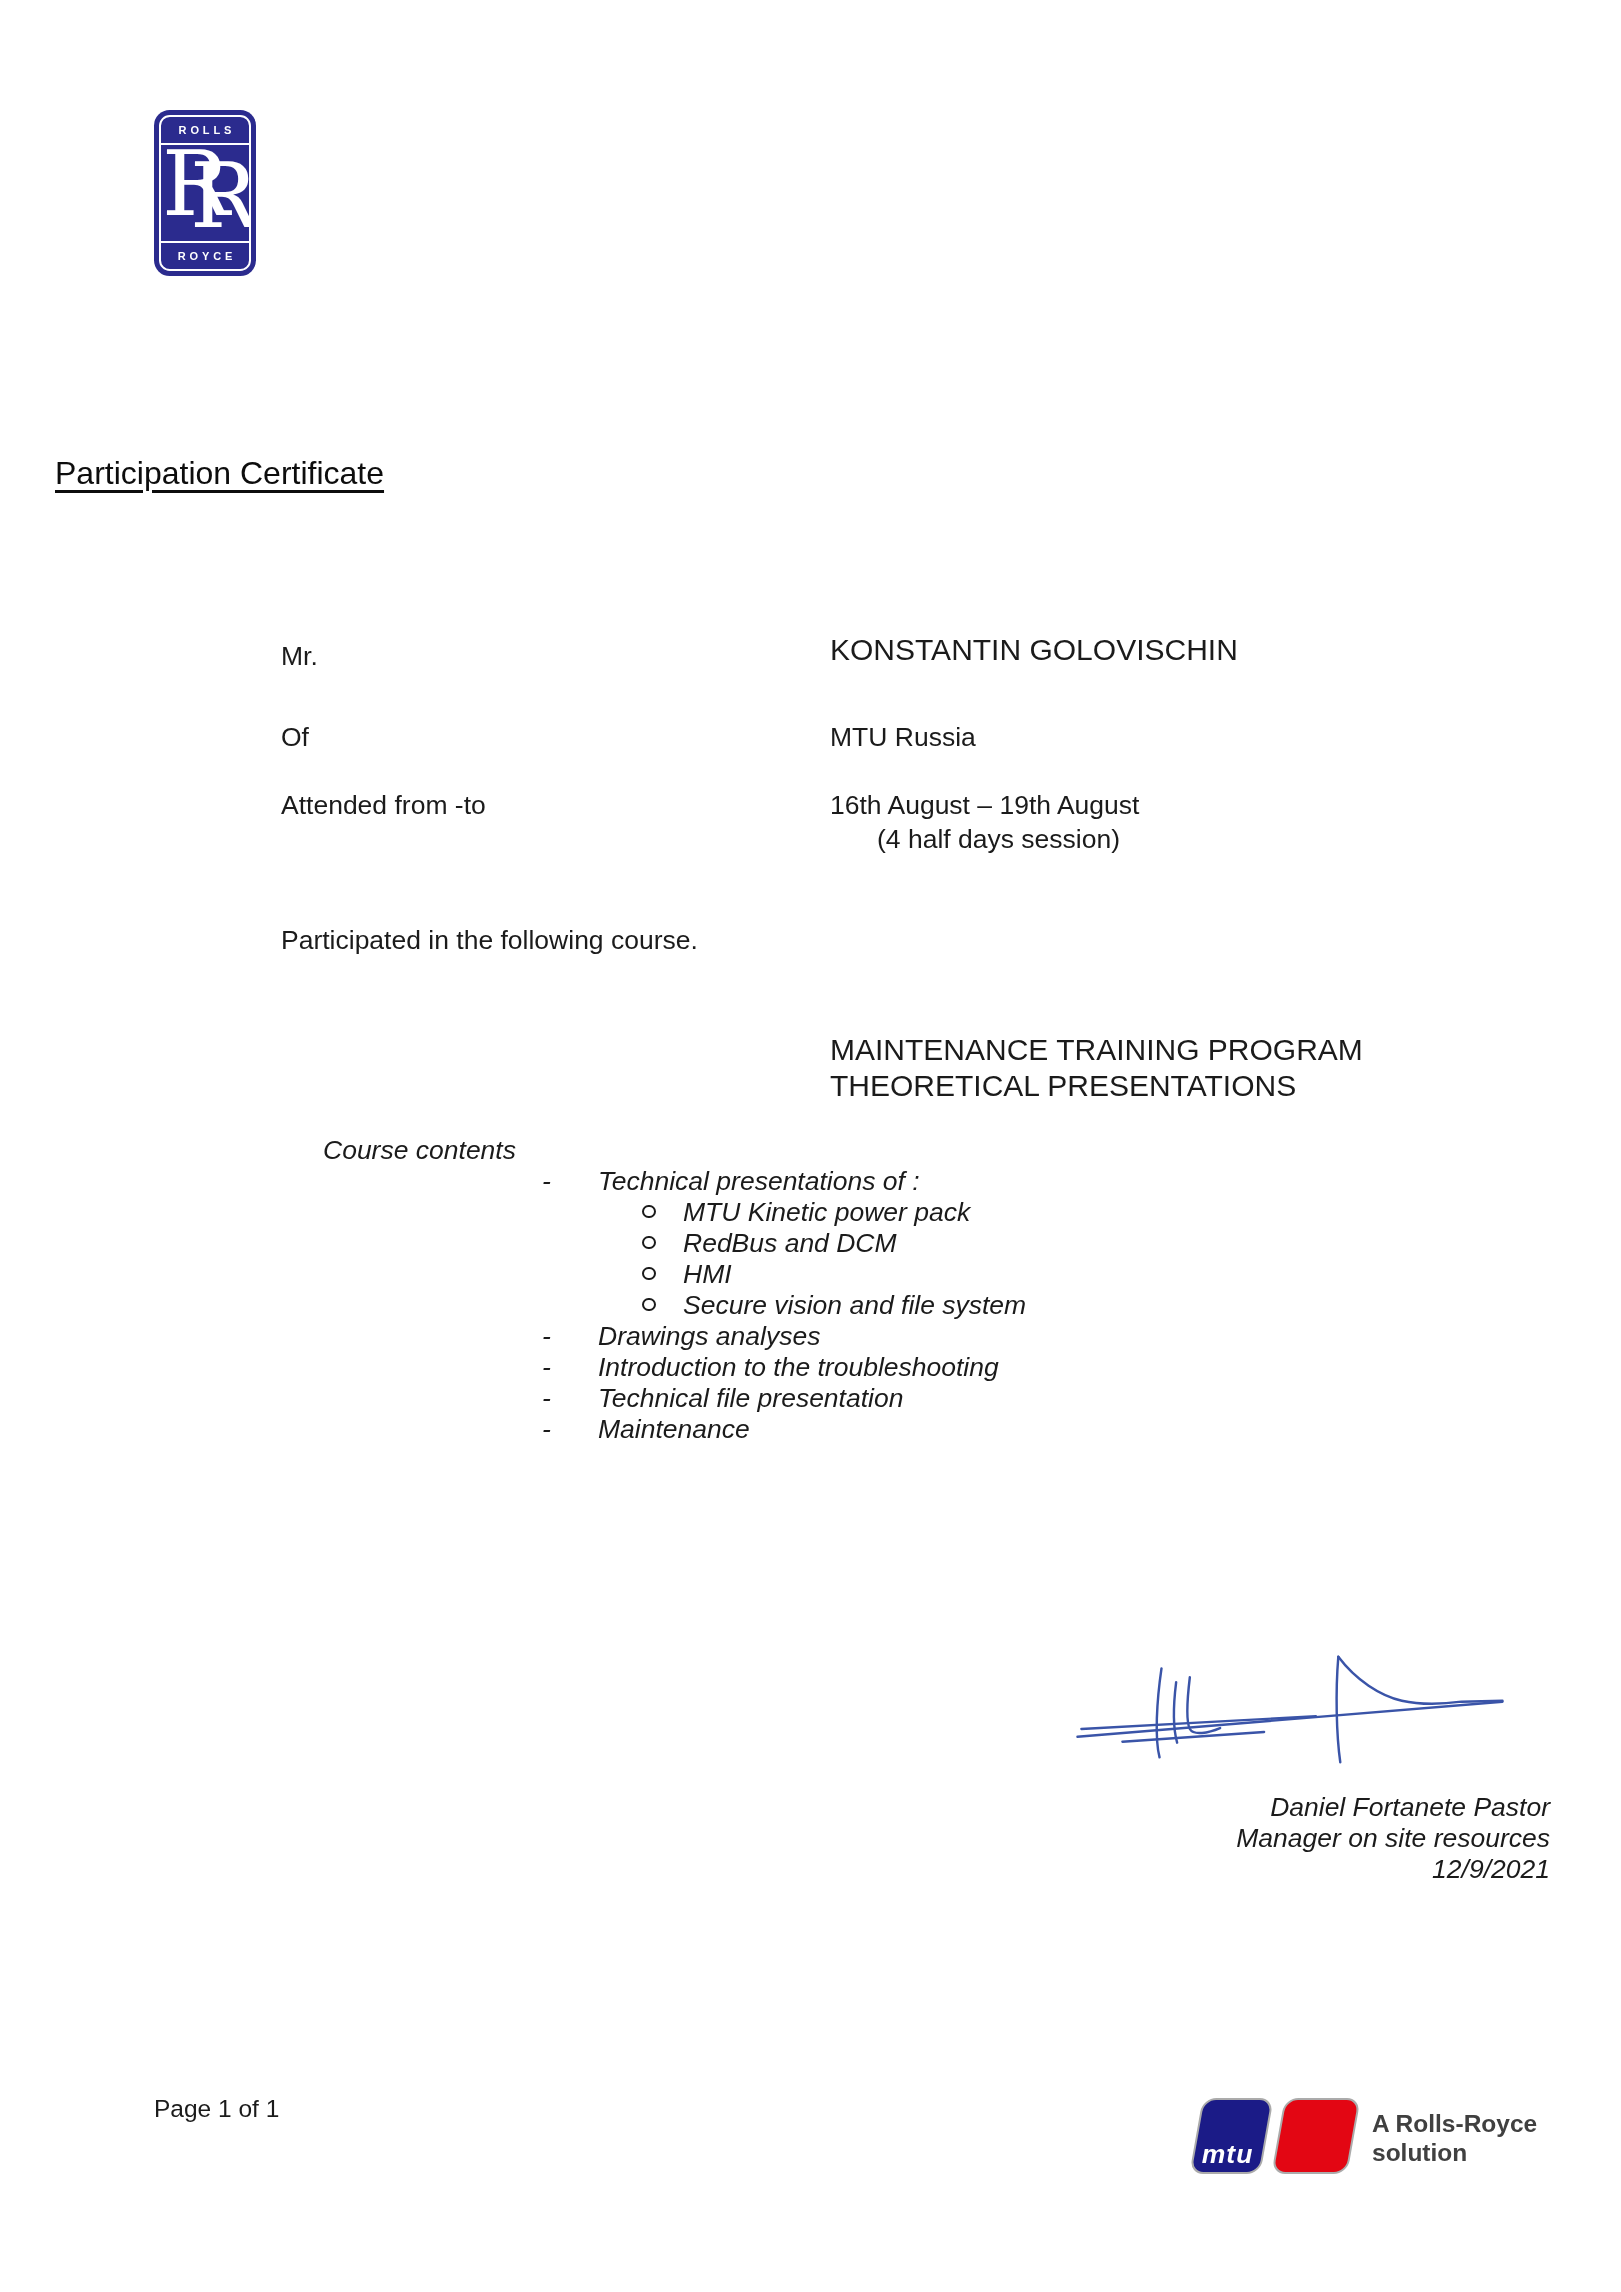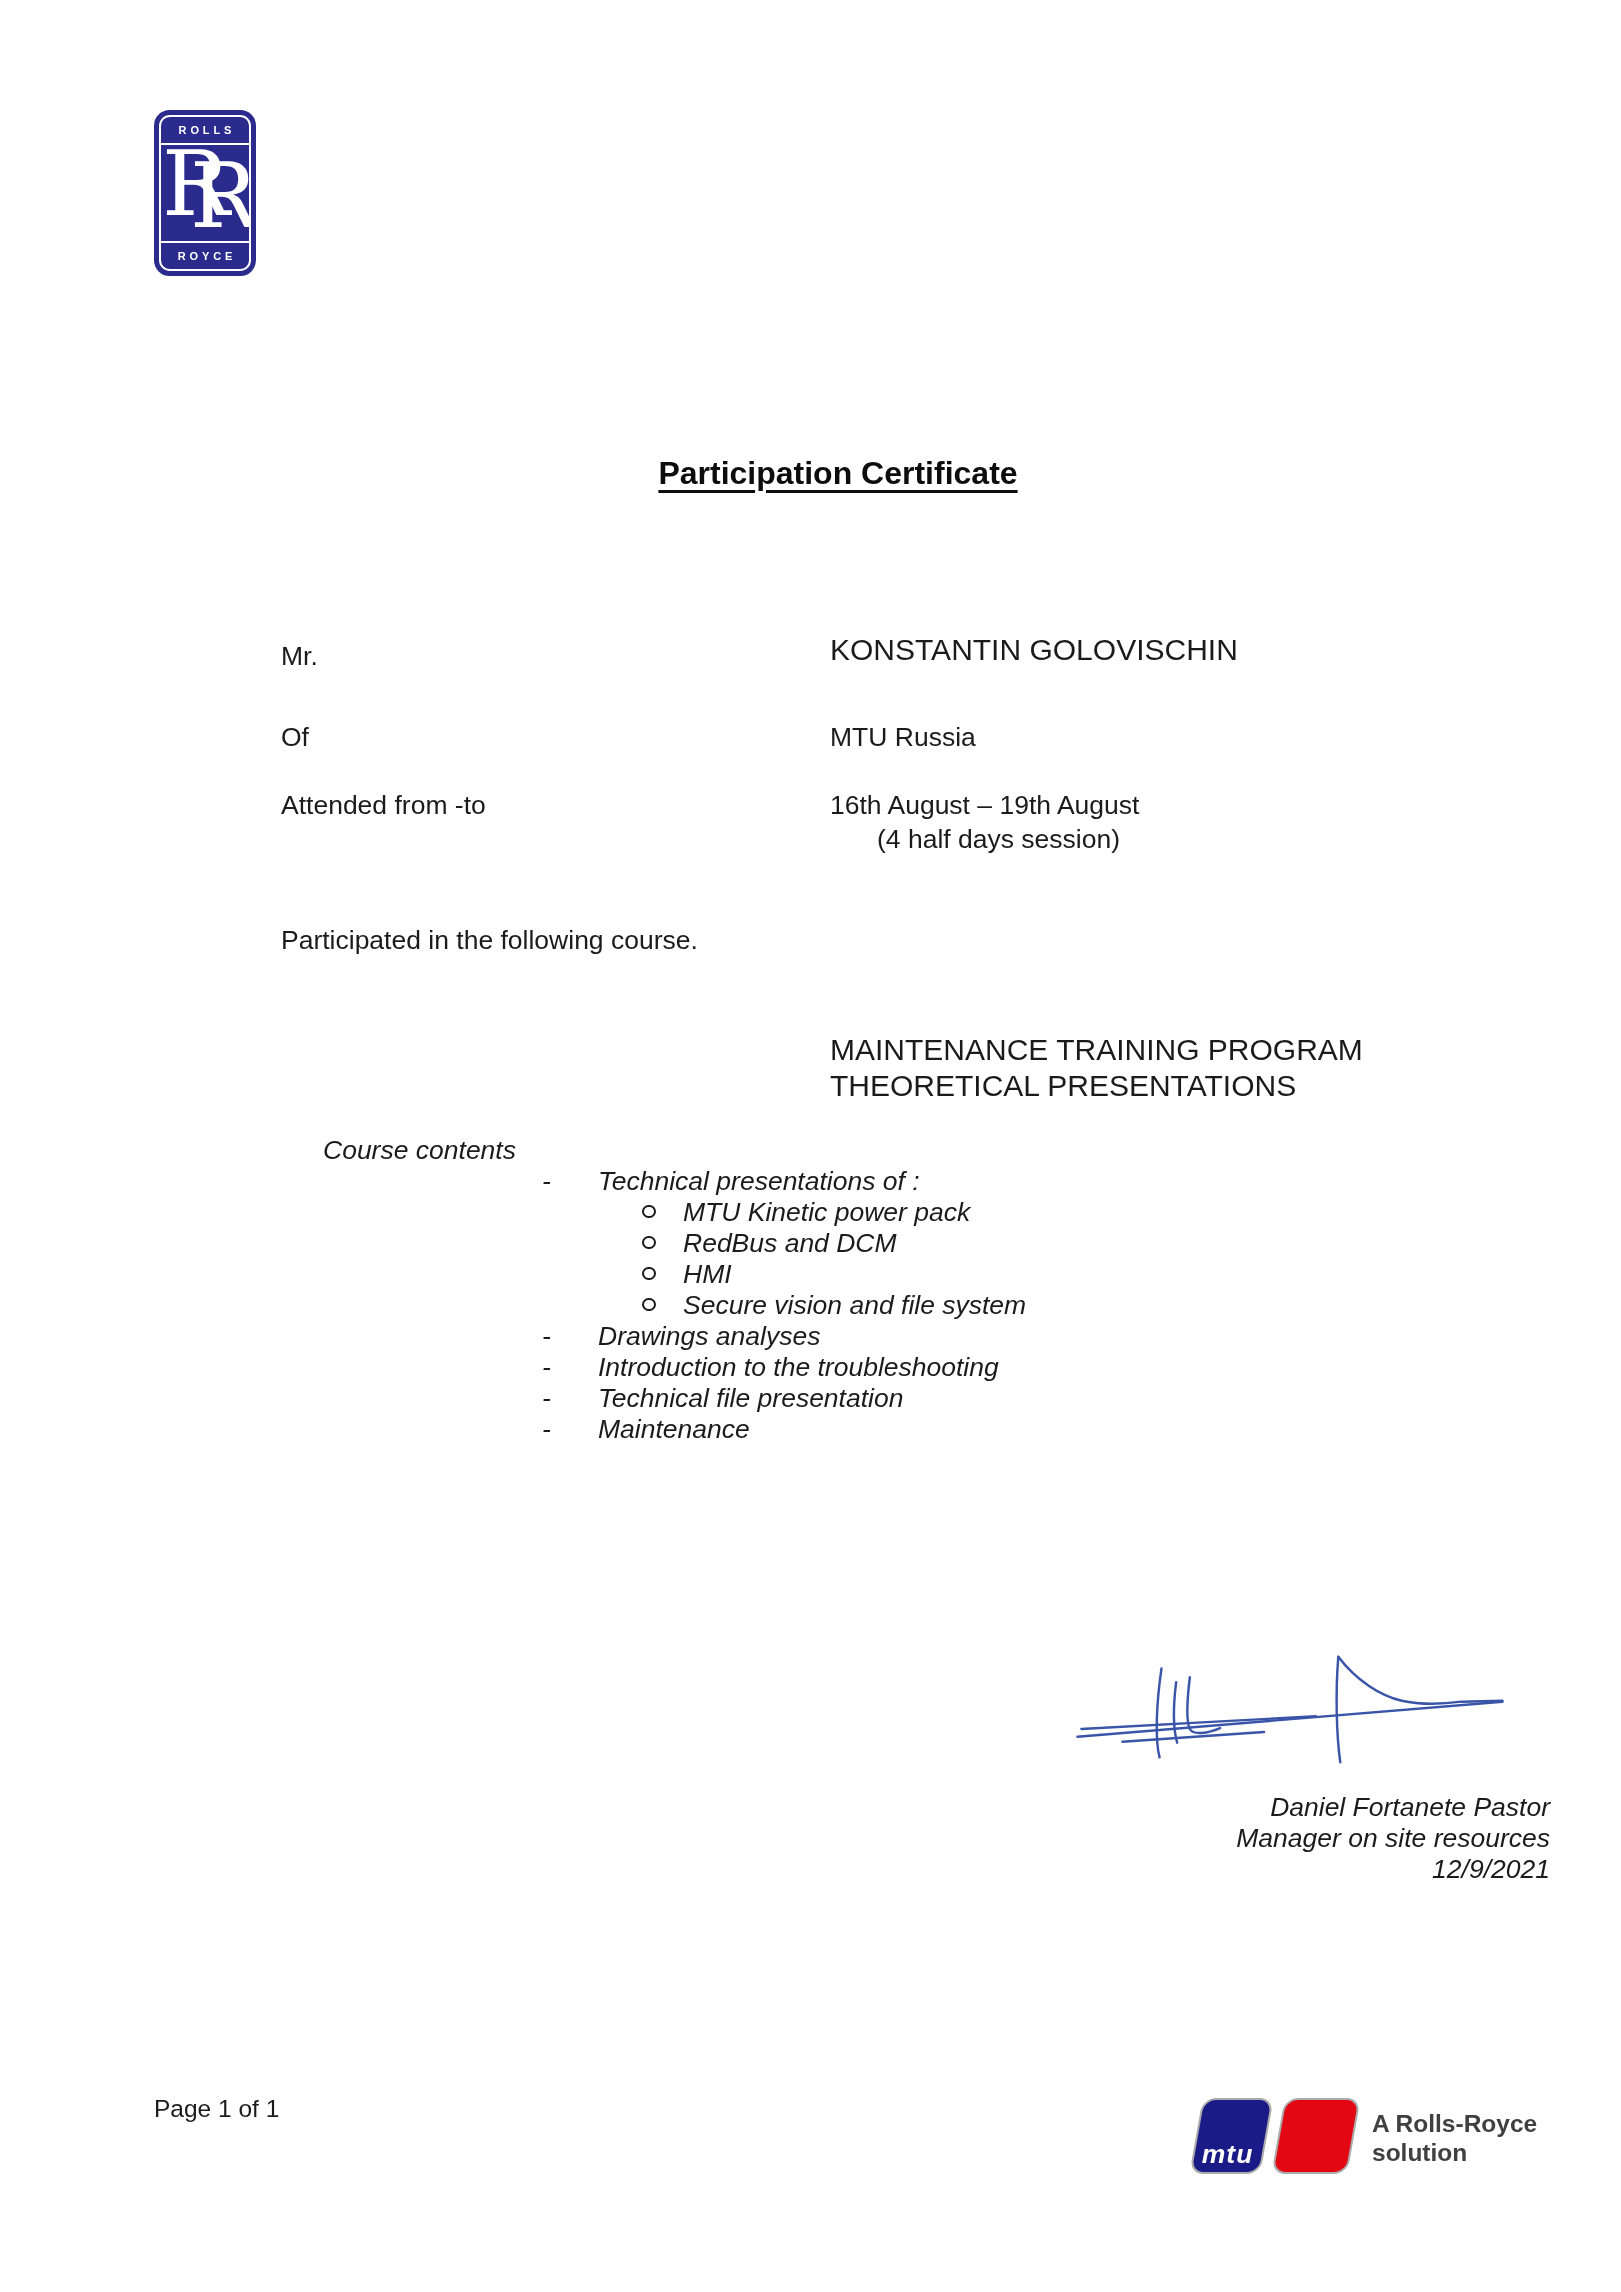--- a/index.html
+++ b/index.html
@@ -35,22 +35,22 @@
   .rr-mid { flex: 1 1 auto; position: relative; overflow: hidden; }
   .rr-r {
     position: absolute; color: #fff; font-family: "DejaVu Serif", serif;
     font-size: 90px; line-height: 90px; font-weight: normal;
   }
   .rr-r1 { left: 1px; top: -5.9px; }
   .rr-r2 { left: 29px; top: 5.9px; }
 
   
   .doc-title {
-    left: 55px; top: 455px; width: 1566px; text-align: center;
-    font-size: 32px; font-weight: bold; color: #0d0d0d;
+    left: 55px; top: 455px; width: 1566px; 
+    font-size: 32px; font-weight: normal; color: #0d0d0d;
   }
   .doc-title span {
     text-decoration: underline;
     text-decoration-thickness: 2.9px;
     text-underline-offset: 5.9px;
   }
 
   
   .field-label { font-size: 26.5px; }
   .name-value  { font-size: 30px; }

